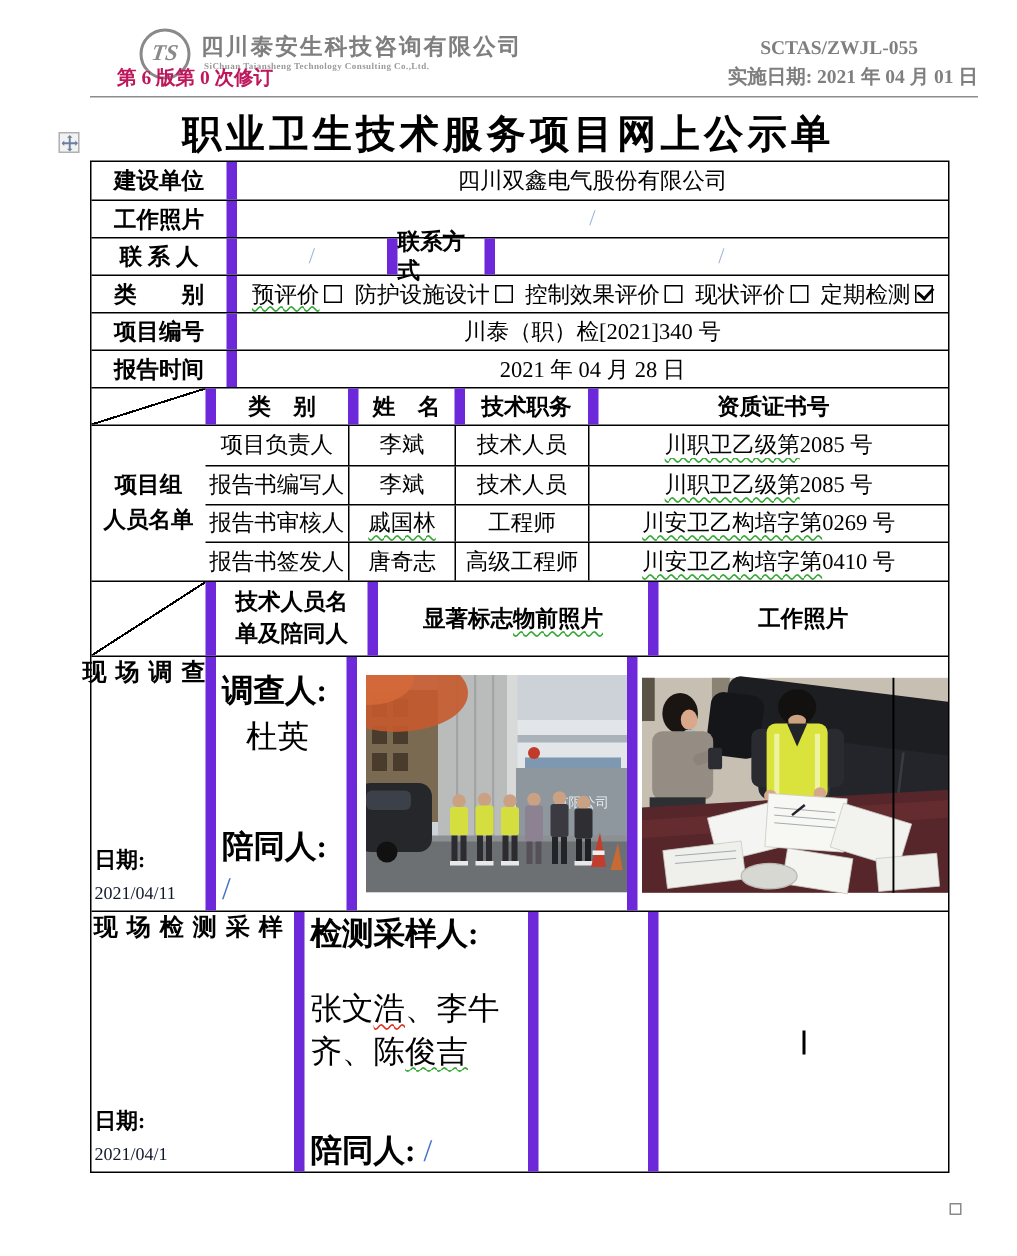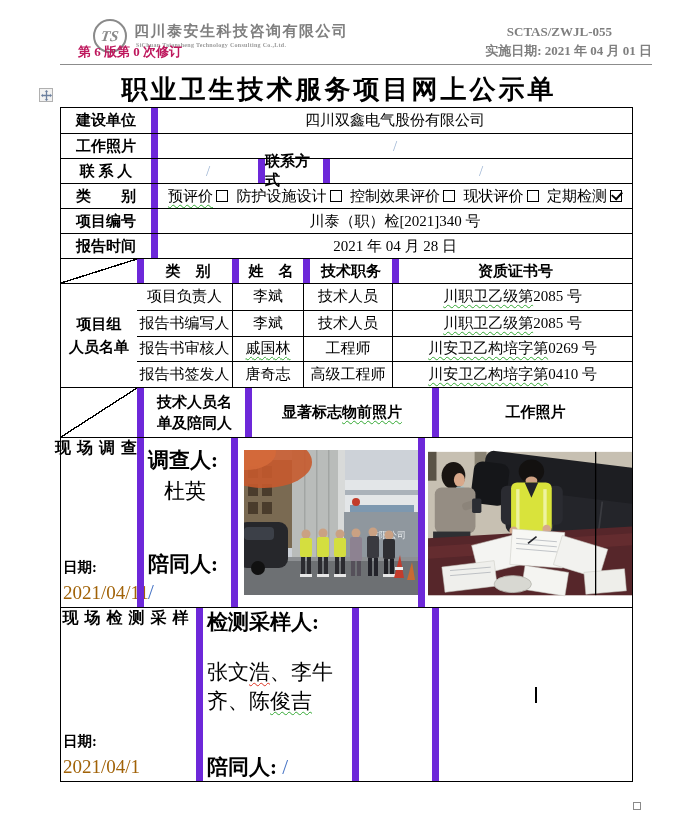--- a/index.html
+++ b/index.html
@@ -27,21 +27,21 @@
   .c{border-left:7px solid #6d28d9;box-sizing:border-box;display:flex;align-items:center;justify-content:center;
      font-size:15px;overflow:visible;}
   .row > .c:first-child{border-left:none;}
   .h25{height:25px}.h50{height:50px}.h104{height:104px}.h170{height:170px}.h174{height:174px}
   .w90{width:90px}.w107{width:107px}.w65{width:65px}.w76{width:76px}.w95{width:95px}.w71{width:71px}.w89{width:89px}
   .w108{width:108px}.w187{width:187px}.w135{width:135px}.w156{width:156px}.w80{width:80px}
   .flex1{flex:1 1 auto;min-width:0;}
   .lab{font-weight:bold;}
   .slash{color:#9fb6d4;}
   .slash2{color:#4472c4;font-weight:normal;}
-  .red-date{color:#a16207;font-size:19px;}
+  .red-date{color:#0f172a;font-size:12px;}
   .wavy-r{text-decoration:underline;text-decoration-style:wavy;text-decoration-color:#dd3322;
           text-decoration-thickness:1px;text-underline-offset:3px;}
   .wavy-g{text-decoration:underline;text-decoration-style:wavy;text-decoration-color:#33a833;
           text-decoration-thickness:1px;text-underline-offset:3px;}
   .diag{background:linear-gradient(to bottom right,transparent calc(50% - .7px),#000 calc(50% - .7px),
         #000 calc(50% + .7px),transparent calc(50% + .7px));}
   .cat-cell{justify-content:space-between;padding:0 10px;}
   .opt{white-space:nowrap;font-family:Liberation Mono, monospace;}
   .cb{display:inline-block;width:12px;height:12px;border:1.5px solid #000;margin-left:3px;
       vertical-align:-1px;position:relative;box-sizing:border-box;}

